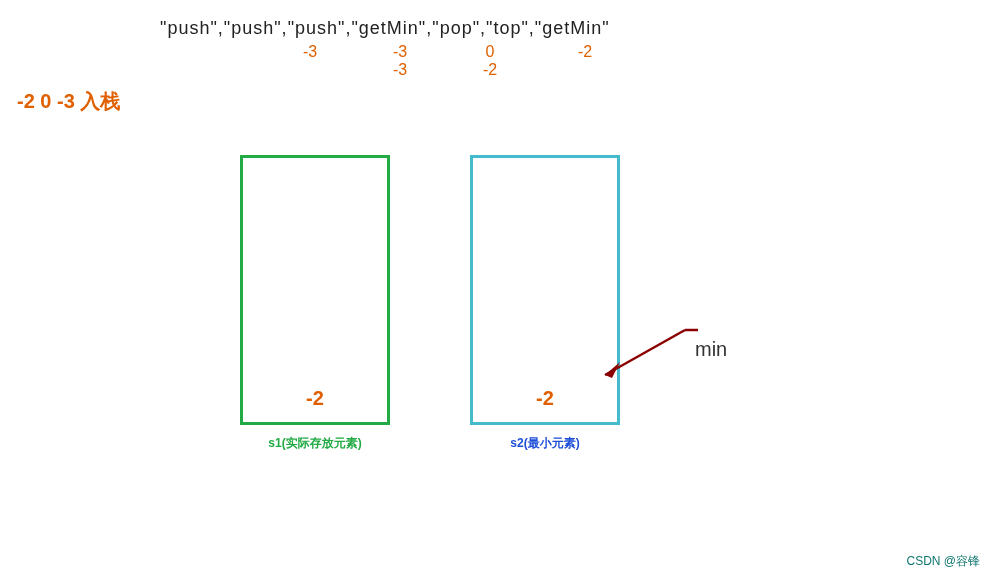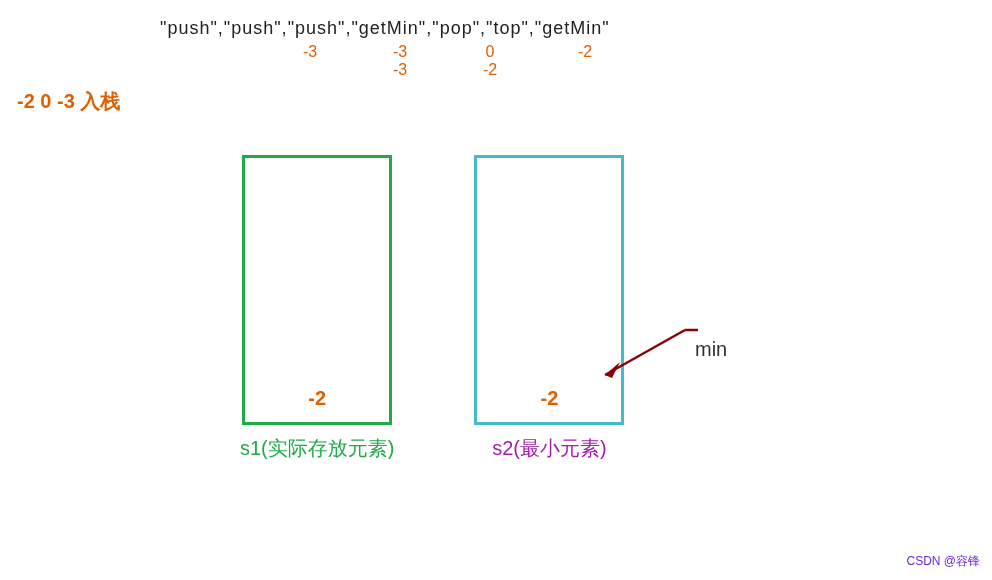--- a/index.html
+++ b/index.html
@@ -88,26 +88,26 @@
       left: 0;
       right: 0;
       text-align: center;
       color: #e06000;
       font-size: 20px;
       font-weight: bold;
     }
 
     .stack-label {
       margin-top: 10px;
-      font-size: 20px;
-      font-weight: normal;
+      font-size: 12px;
+      font-weight: bold;
     }
 
     .stack-label.green { color: #22aa44; }
-    .stack-label.cyan { color: #a21caf; }
+    .stack-label.cyan { color: #1d4ed8; }
 
     .min-label {
       position: absolute;
       top: 338px;
       left: 695px;
       color: #333;
       font-size: 20px;
     }
 
     
@@ -115,21 +115,21 @@
       position: absolute;
       top: 310px;
       left: 530px;
     }
 
     .csdn-watermark {
       position: absolute;
       bottom: 10px;
       right: 12px;
       font-size: 12px;
-      color: #6d28d9;
+      color: #0f766e;
     }
   </style>
 </head>
 <body>
 
 <div class="top-operations">
   <div class="operations-row">"push","push","push","getMin","pop","top","getMin"</div>
 
   <div class="results-row">
 

